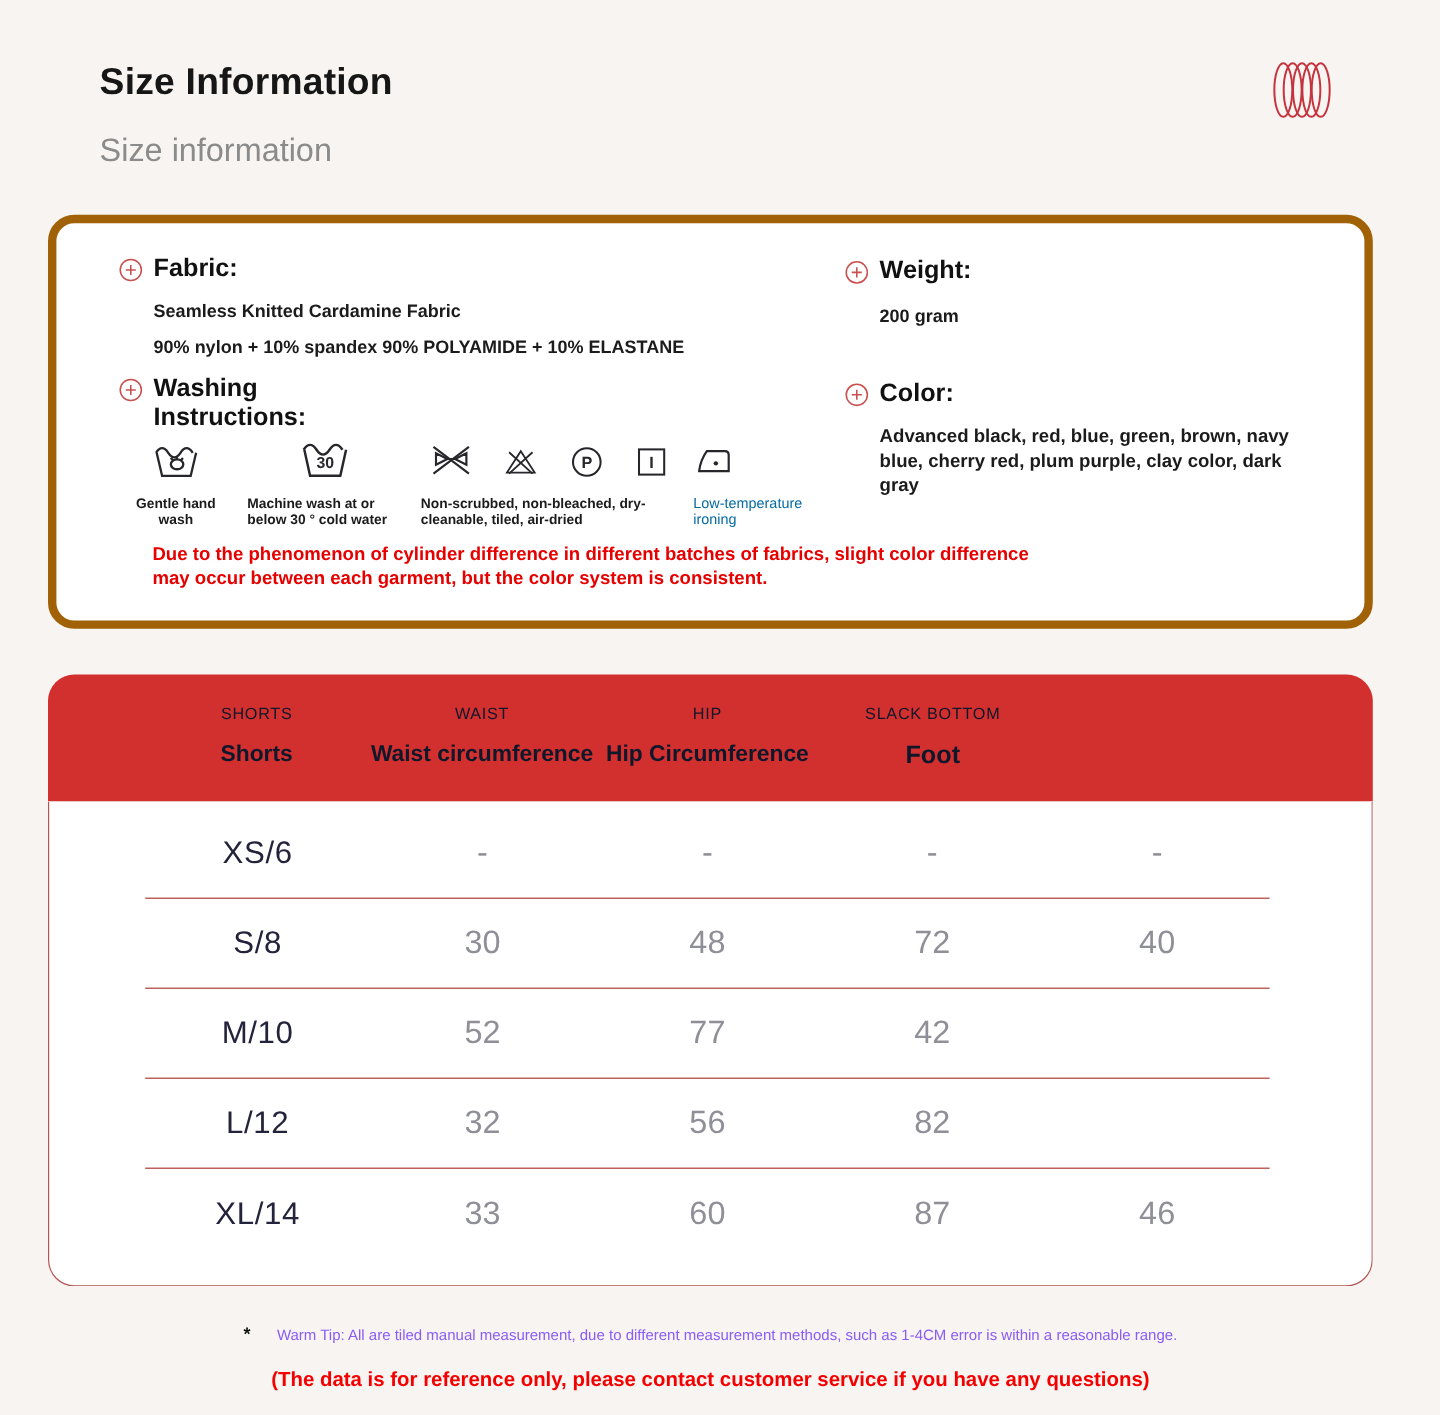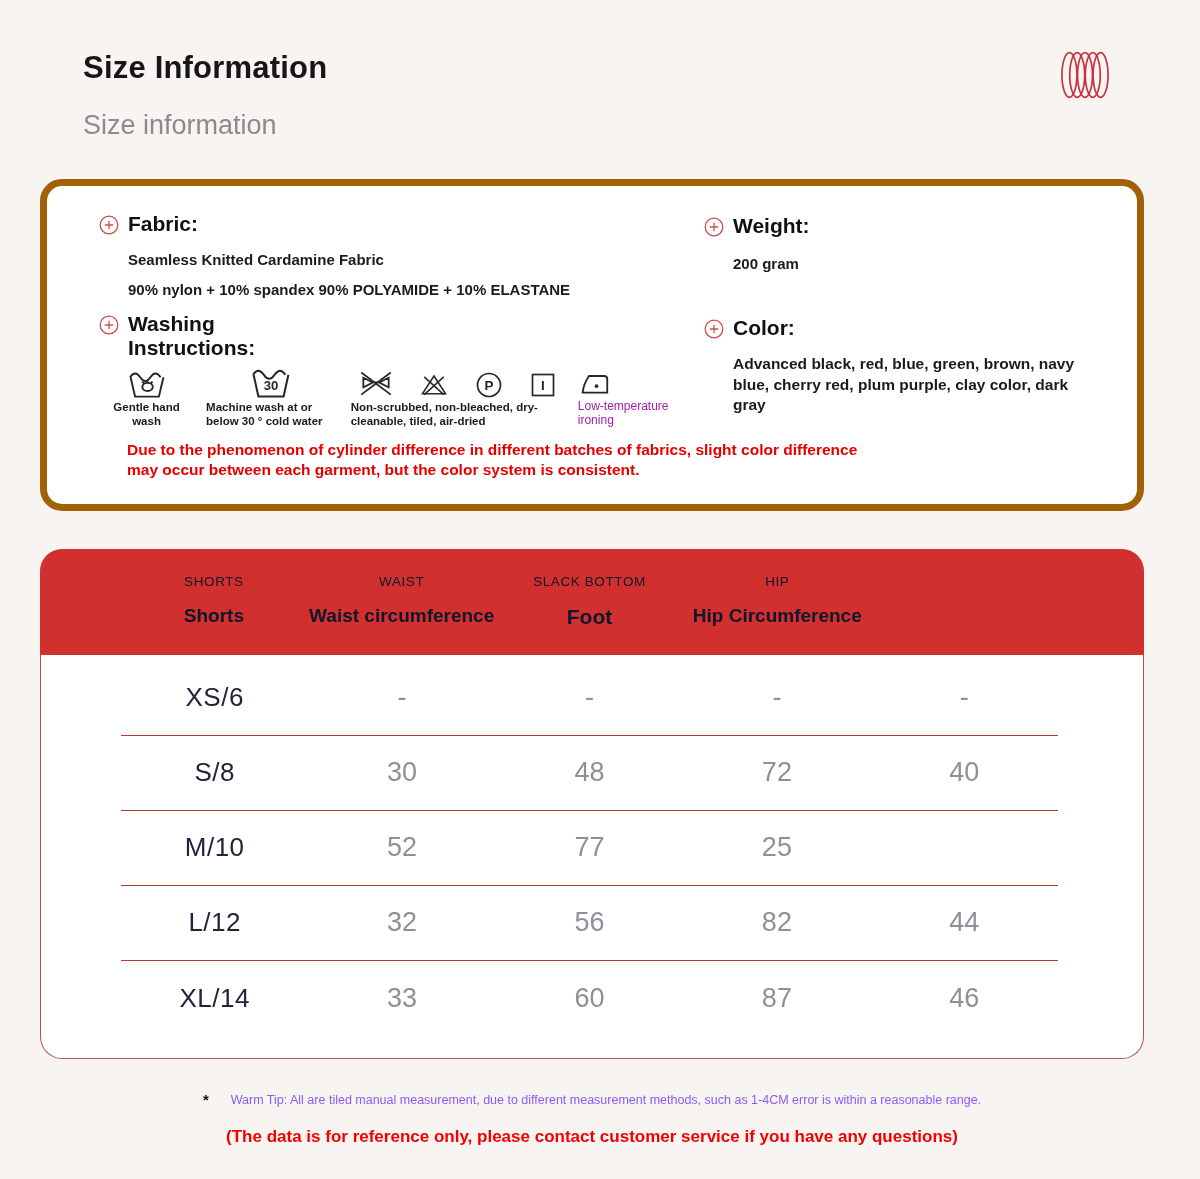--- a/index.html
+++ b/index.html
@@ -37,25 +37,25 @@
   .color-value  { margin-top:14px; font-size:15.5px; line-height:1.32; max-width:440px; }
 
   .washing-section { margin-top:14px; }
   .weight-section  { margin-top:2px; }
   .color-section   { margin-top:44px; }
 
   .icons-row { display:flex; align-items:flex-end; gap:14px; margin-top:4px; margin-left:2px; }
   .icon-group { display:flex; flex-direction:column; align-items:center; }
   .icon-line { display:flex; align-items:flex-end; justify-content:space-between; width:100%; }
   .wash-icon { stroke:#26262b; fill:none; stroke-width:1.7; }
-  .icon-caption { margin-top:1px; font-size:11.5px; font-weight:700; color:#1b1b1b; line-height:1.15; text-align:left; }
+  .icon-caption { margin-top:14px; font-size:11.5px; font-weight:700; color:#1b1b1b; line-height:1.15; text-align:left; }
   .g1 { width:106px; } .g1 .icon-caption { text-align:center; }
   .g2 { width:152px; }
   .g3 { width:248px; } .g3 .icon-line { padding:0 6px; }
-  .g4 { width:112px; } .g4 .icon-caption { font-weight:400; color:#a21caf; font-size:12px; }
+  .g4 { width:112px; } .g4 .icon-caption { font-weight:400; color:#0369a1; font-size:12px; }
 
   .color-note {
     margin:12px 0 0 28px; max-width:760px;
     color:#e60000; font-weight:700; font-size:15.5px; line-height:1.28;
   }
 
   
   .size-table { margin:38px 40px 0; }
   .table-header {
     background:#d22f2f; border-radius:22px 22px 0 0;
@@ -226,26 +226,26 @@
     <div class="table-header">
       <div>
         <div class="col-top">SHORTS</div>
         <div class="col-bottom">Shorts</div>
       </div>
       <div>
         <div class="col-top">WAIST</div>
         <div class="col-bottom">Waist circumference</div>
       </div>
       <div>
+        <div class="col-top">HIP</div>
+        <div class="col-bottom">Hip Circumference</div>
+      </div>
+      <div>
         <div class="col-top">SLACK BOTTOM</div>
         <div class="col-bottom" style="font-size:21px;">Foot</div>
-      </div>
-      <div>
-        <div class="col-top">HIP</div>
-        <div class="col-bottom">Hip Circumference</div>
       </div>
     </div>
 
     <div class="table-body">
       <div class="t-row">
         <div class="size-cell">XS/6</div>
         <div class="num-cell">-</div>
         <div class="num-cell">-</div>
         <div class="num-cell">-</div>
         <div class="num-cell">-</div>
@@ -254,28 +254,27 @@
         <div class="size-cell">S/8</div>
         <div class="num-cell">30</div>
         <div class="num-cell">48</div>
         <div class="num-cell">72</div>
         <div class="num-cell">40</div>
       </div>
       <div class="t-row">
         <div class="size-cell">M/10</div>
         <div class="num-cell">52</div>
         <div class="num-cell">77</div>
-        <div class="num-cell">25</div>
+        <div class="num-cell">42</div>
       </div>
       <div class="t-row">
         <div class="size-cell">L/12</div>
         <div class="num-cell">32</div>
         <div class="num-cell">56</div>
         <div class="num-cell">82</div>
-        <div class="num-cell">44</div>
       </div>
       <div class="t-row">
         <div class="size-cell">XL/14</div>
         <div class="num-cell">33</div>
         <div class="num-cell">60</div>
         <div class="num-cell">87</div>
         <div class="num-cell">46</div>
       </div>
     </div>
   </div>

